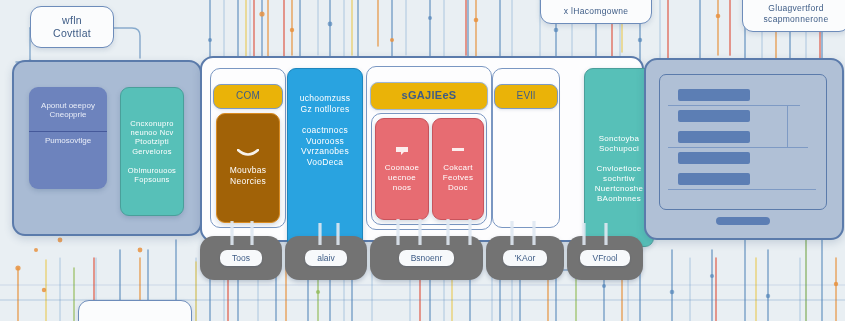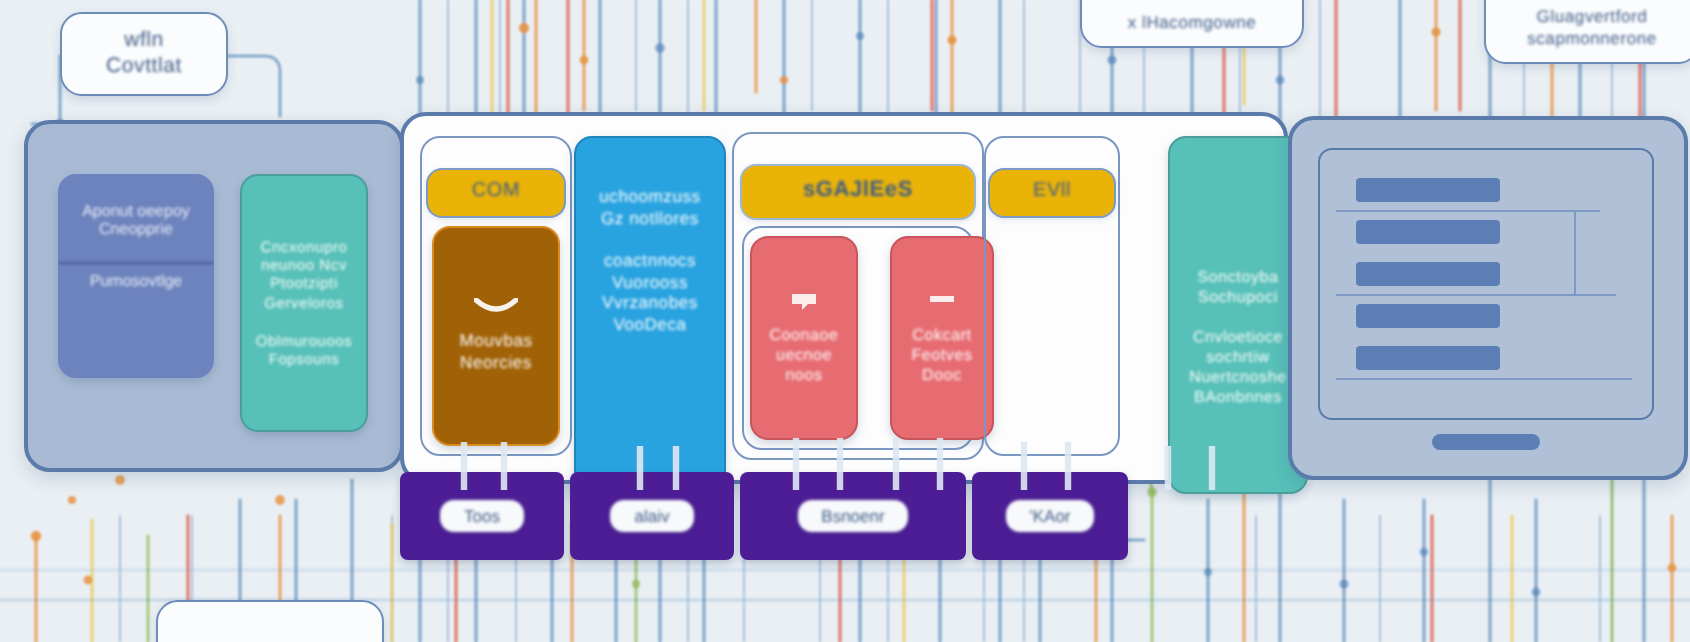--- a/index.html
+++ b/index.html
@@ -82,22 +82,22 @@
     border:1.5px solid #7c9ac5;
     border-radius:8px;
     display:flex;align-items:center;justify-content:center;
     font-size:10px;
     box-shadow:0 1px 3px rgba(60,90,130,.15);
   }
 
   
   .fblock{
     position:absolute;
-    background:#4c1d95;
-    border-radius:4px;
+    background:#737373;
+    border-radius:14px;
     display:flex;align-items:center;justify-content:center;
     box-shadow:0 2px 4px rgba(40,65,105,.25);
   }
   .fpill{
     background:#f7f9fb;
     border-radius:7px;
     padding:3px 12px;
     font-size:8.5px;
     color:#3e5c86;
     filter:blur(0.7px);
@@ -349,21 +349,21 @@
     <span class="lbl" style="font-size:11px;">sGAJlEeS</span>
   </div>
   <div class="card card-red" style="left:375px;top:118px;width:52px;height:100px;">
     <svg class="tag-ic" viewBox="0 0 14 10">
       <path d="M1 1 H13 L13 6 L9 6 L6 9 L6 6 L1 6 Z" fill="#fff" opacity=".95"></path>
     </svg>
     <div class="lbl lbl-w" style="font-size:8px;">Coonaoe
 uecnoe
 noos</div>
   </div>
-  <div class="card card-red" style="left:445px;top:118px;width:50px;height:100px;">
+  <div class="card card-red" style="left:432px;top:118px;width:50px;height:100px;">
     <svg class="tag-ic" viewBox="0 0 14 10">
       <path d="M1 2 H13 L13 5 L1 5 Z" fill="#fff" opacity=".95"></path>
     </svg>
     <div class="lbl lbl-w" style="font-size:8px;">Cokcart
 Feotves
 Dooc</div>
   </div>
 
   <div class="frame" style="left:492px;top:68px;width:66px;height:158px;"></div>
   <div class="hpill" style="left:494px;top:84px;width:62px;height:23px;">
@@ -401,20 +401,23 @@
     <span class="fpill">Toos</span>
   </div>
   <div class="fblock" style="left:285px;top:236px;width:82px;height:44px;">
     <span class="fpill">alaiv</span>
   </div>
   <div class="fblock" style="left:370px;top:236px;width:113px;height:44px;">
     <span class="fpill">Bsnoenr</span>
   </div>
   <div class="fblock" style="left:486px;top:236px;width:78px;height:44px;">
     <span class="fpill">'KAor</span>
+  </div>
+  <div class="fblock" style="left:567px;top:236px;width:76px;height:44px;">
+    <span class="fpill">VFrool</span>
   </div>
 
   <svg style="position:absolute;left:0;top:0;width:845px;height:321px;pointer-events:none;">
     <g stroke="#dfe8f2" stroke-width="3.2" fill="none" opacity=".9">
       <path d="M232 221 V245"></path>
         <path d="M252 221 V245"></path>
       <path d="M320 223 V245"></path>
         <path d="M338 223 V245"></path>
       <path d="M398 219 V245"></path>
         <path d="M420 219 V245"></path>

